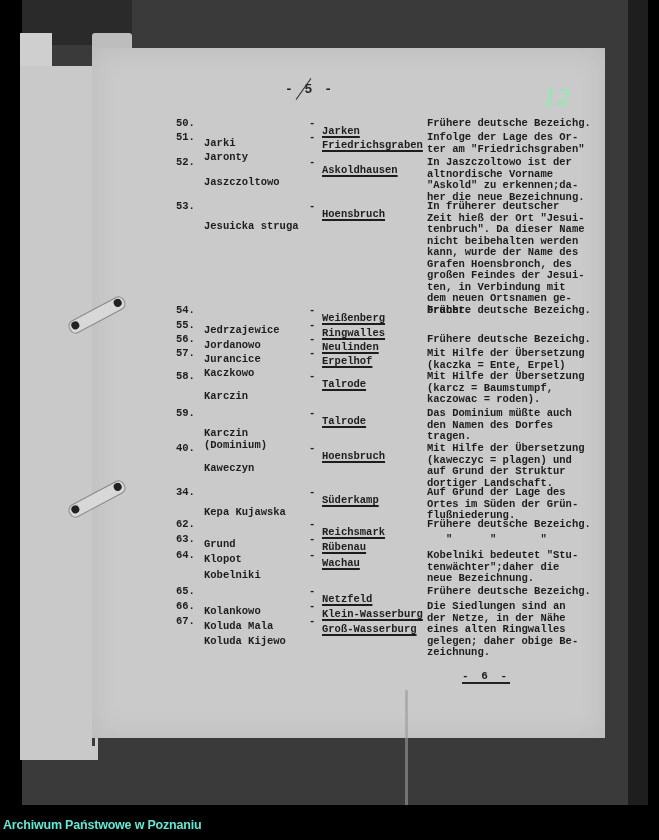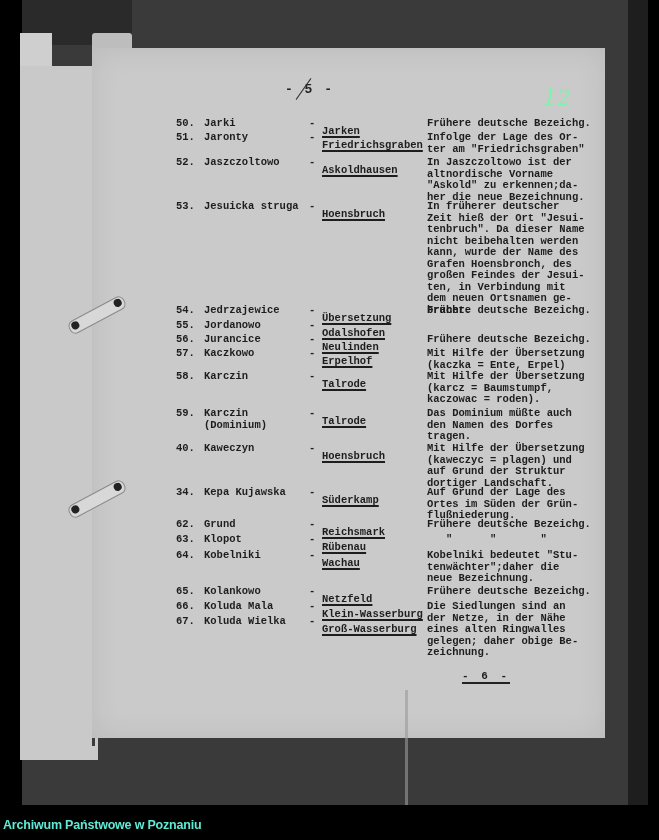--- a/index.html
+++ b/index.html
@@ -33,21 +33,21 @@
   .page-num {
     position:absolute; left:285px; top:82px; font-size:13px; font-weight:bold; color:#222; letter-spacing:2px;
   }
   .page-num .slash { position:absolute; left:18px; top:-6px; width:1px; height:26px; background:#333; transform:rotate(35deg); }
   .handwritten {
     position:absolute; left:543px; top:85px; font-family:"DejaVu Serif", serif; font-style:italic;
     font-size:22px; color:#86efac; font-weight:normal;
   }
   .entry { position:absolute; font-size:10.5px; font-weight:bold; color:#1d1d1d; line-height:11.5px; }
   .num { position:absolute; left:176px; }
-  .pl { position:absolute; left:204px; white-space:pre; }
+  .pl { position:absolute; left:204px; white-space:pre;margin-top:20px; }
   .dash { position:absolute; left:309px; }
   .de { position:absolute; left:322px; text-decoration:underline; text-decoration-thickness:1.5px; text-underline-offset:2px;margin-top:8px; }
   .note { position:absolute; left:427px; width:170px; white-space:pre; }
   .footer-num { position:absolute; left:462px; top:671px; font-size:11px; font-weight:bold; color:#1d1d1d; letter-spacing:3px; border-bottom:2px solid #222; padding-bottom:0; line-height:11px; }
   .archive-label {
     position:absolute; left:3px; top:818px; color:#5eead4; font-family:"Liberation Sans", sans-serif;
     font-size:12.5px; font-weight:bold; letter-spacing:-0.2px;
   }
 </style>
 </head>
@@ -115,28 +115,28 @@
 Grafen Hoensbronch, des
 großen Feindes der Jesui-
 ten, in Verbindung mit
 dem neuen Ortsnamen ge-
 bracht.</span>
   </div>
   <div class="entry" style="top:305px; left:0; width:659px;">
     <span class="num">54.</span>
     <span class="pl">Jedrzajewice</span>
     <span class="dash">-</span>
-    <span class="de">Übersetzung</span>
+    <span class="de">Weißenberg</span>
     <span class="note">Frühere deutsche Bezeichg.</span>
   </div>
   <div class="entry" style="top:320px; left:0; width:659px;">
     <span class="num">55.</span>
     <span class="pl">Jordanowo</span>
     <span class="dash">-</span>
-    <span class="de">Odalshofen</span>
+    <span class="de">Ringwalles</span>
     <span class="note"></span>
   </div>
   <div class="entry" style="top:334px; left:0; width:659px;">
     <span class="num">56.</span>
     <span class="pl">Jurancice</span>
     <span class="dash">-</span>
     <span class="de">Neulinden</span>
     <span class="note">Frühere deutsche Bezeichg.</span>
   </div>
   <div class="entry" style="top:348px; left:0; width:659px;">
@@ -221,21 +221,21 @@
     <span class="dash">-</span>
     <span class="de">Klein-Wasserburg</span>
     <span class="note">Die Siedlungen sind an
 der Netze, in der Nähe
 eines alten Ringwalles
 gelegen; daher obige Be-
 zeichnung.</span>
   </div>
   <div class="entry" style="top:616px; left:0; width:659px;">
     <span class="num">67.</span>
-    <span class="pl">Koluda Wielka</span>
+    <span class="pl">Koluda Kijewo</span>
     <span class="dash">-</span>
     <span class="de">Groß-Wasserburg</span>
     <span class="note"></span>
   </div>
 </div>
 
 <div class="footer-num">- 6 -</div>
 
 <div class="archive-label">Archiwum Państwowe w Poznaniu</div>
 

